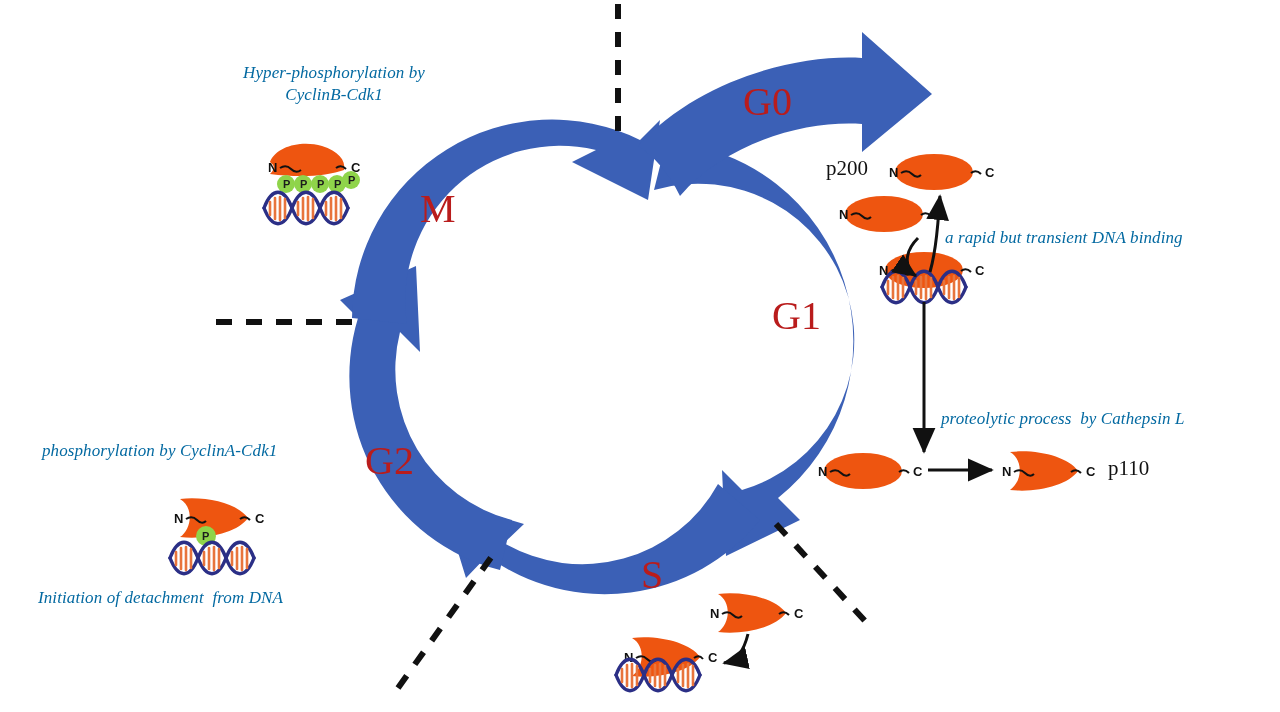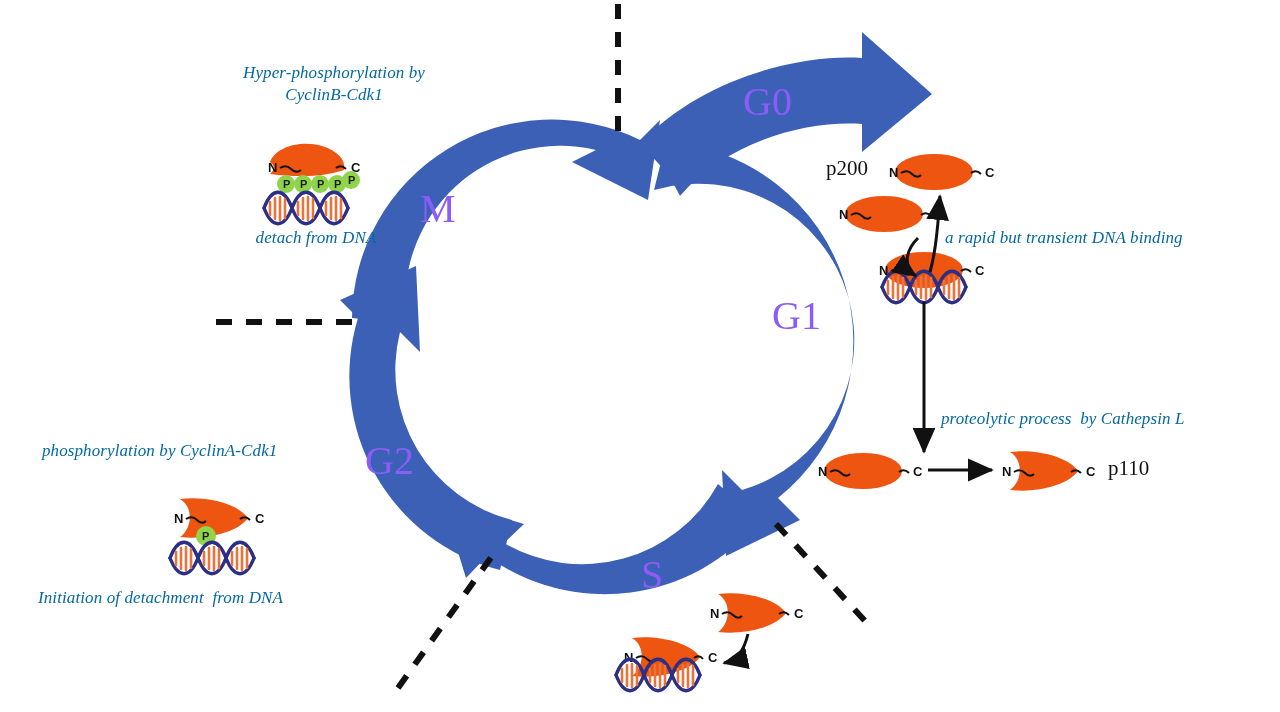--- a/index.html
+++ b/index.html
@@ -4,21 +4,21 @@
 <style>
   html,body{margin:0;padding:0;background:#ffffff;}
   body{width:1280px;height:712px;overflow:hidden;
        font-family:"Liberation Serif",serif;}
   #stage{position:relative;width:1280px;height:712px;background:#fff;}
   #stage svg.layer{position:absolute;left:0;top:0;width:1280px;height:712px;}
   .lbl{position:absolute;white-space:pre;}
   .cap{font-family:"Liberation Serif",serif;font-style:italic;font-weight:normal;
        font-size:17px;color:#0369a1;letter-spacing:0.1px;line-height:1.28;}
   .plain{font-family:"Liberation Serif",serif;font-size:21px;color:#111;}
-  .phase{font-family:"Liberation Serif",serif;font-size:40px;color:#8b5cf6;
+  .phase{font-family:"Liberation Serif",serif;font-size:40px;color:#b91c1c;
          font-weight:400;}
   .nc{font-family:"Liberation Sans",sans-serif;font-weight:bold;font-size:13px;fill:#111;}
   .pchar{font-family:"Liberation Sans",sans-serif;font-weight:bold;font-size:11px;fill:#1c1c1c;}
 </style>
 </head>
 <body>
 
 <div id="stage">
 
   <svg class="layer" viewBox="0 0 1280 712">
@@ -231,21 +231,20 @@
   <div class="lbl phase" style="left:641px;top:551px;">S</div>
   <div class="lbl phase" style="left:365px;top:437px;">G2</div>
   <div class="lbl phase" style="left:420px;top:185px;">M</div>
 
   <div class="lbl plain" style="left:786px;top:156px;margin-left:40px;">p200</div>
   <div class="lbl plain" style="left:1108px;top:456px;">p110</div>
 
   <div class="lbl cap" style="left:184px;top:62px;width:300px;text-align:center;">Hyper-phosphorylation by
 CyclinB-Cdk1</div>
 
-  <div class="lbl cap" style="left:196px;top:227px;width:240px;text-align:center;">detach from DNA</div>
 
   <div class="lbl cap" style="left:42px;top:440px;">phosphorylation by CyclinA-Cdk1</div>
 
   <div class="lbl cap" style="left:945px;top:227px;">a rapid but transient DNA binding</div>
 
   <div class="lbl cap" style="left:38px;top:587px;">Initiation of detachment  from DNA</div>
 
 
   <div class="lbl cap" style="left:941px;top:408px;">proteolytic process  by Cathepsin L</div>
 

